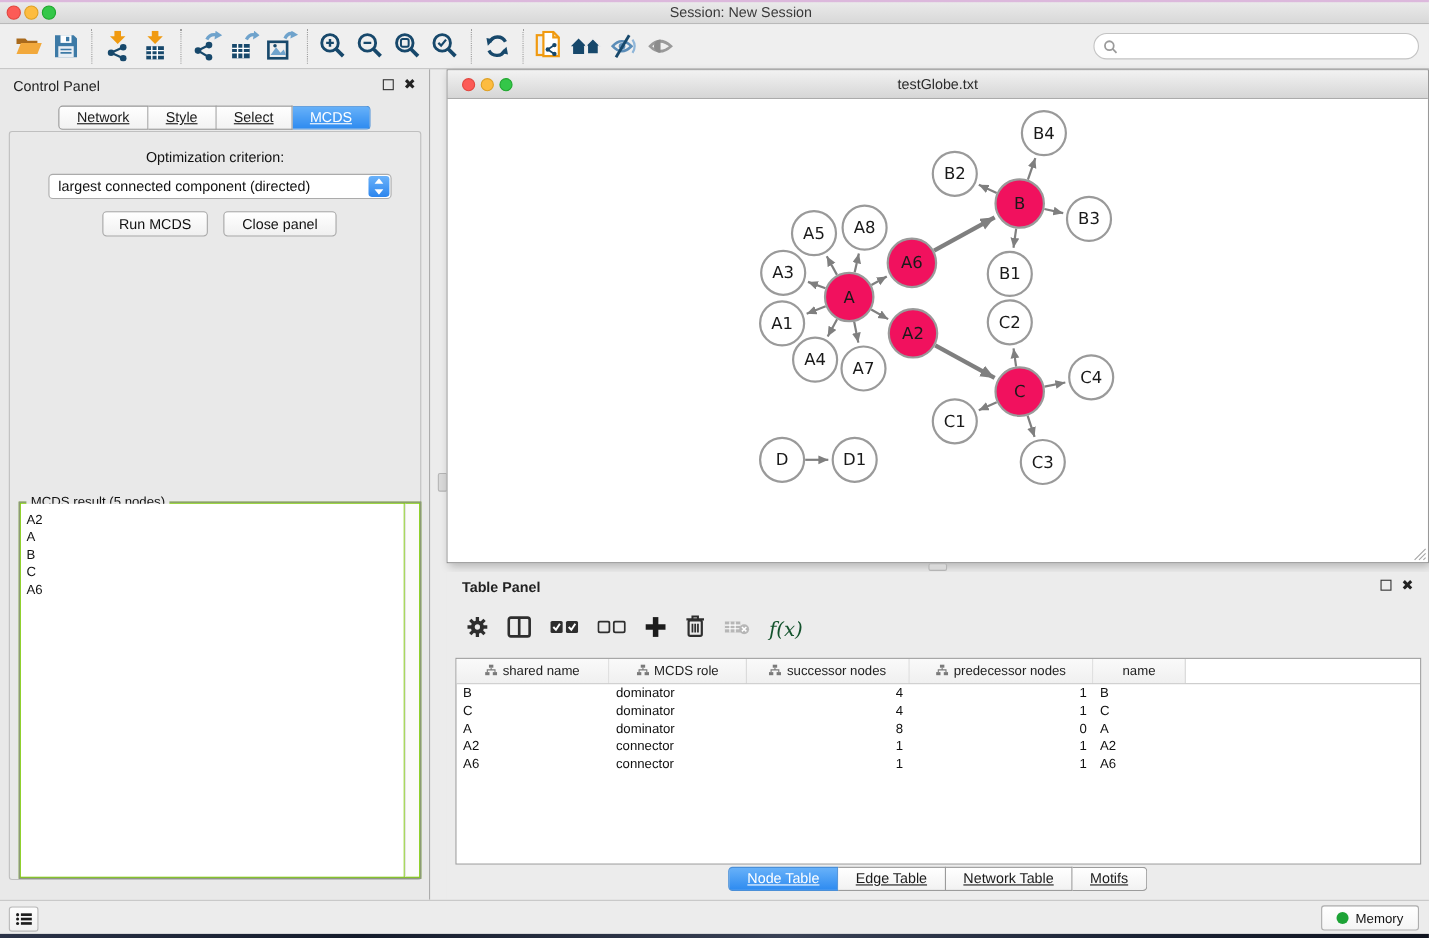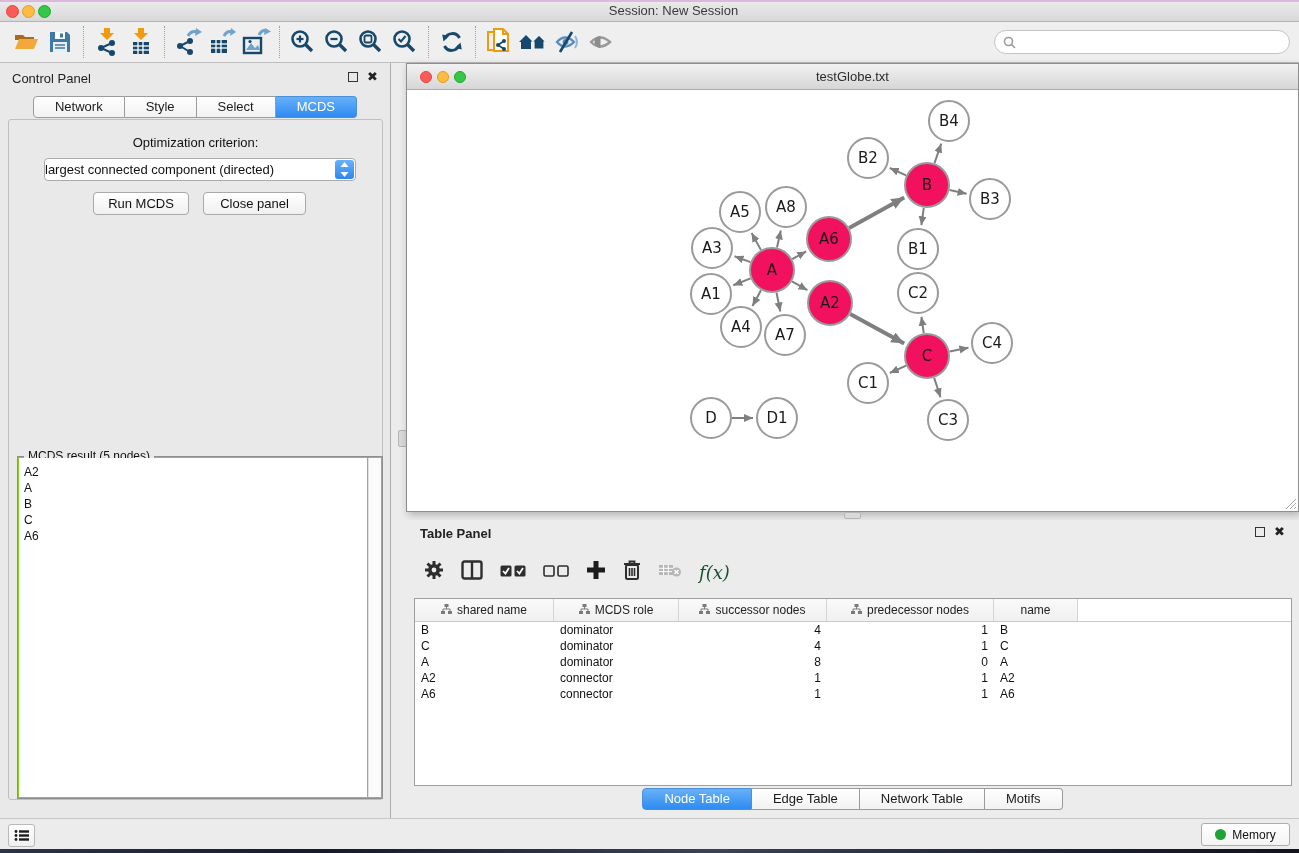--- a/index.html
+++ b/index.html
@@ -29,29 +29,29 @@
 
   
   .control-panel { left:0; top:63px; width:391px; height:755px; background:#E9E9E9; border-right:1px solid #ACACAC; }
   .panel-title { font-size:13px; color:#222; }
   .win-btns { position:absolute; display:flex; gap:9px; align-items:center; }
   .float-ico { width:10px; height:10px; border:1.5px solid #333; background:transparent; }
   .close-ico { font-size:13px; font-weight:bold; color:#222; line-height:10px; }
 
   .seg-tabs { display:flex; justify-content:center; }
   .seg-tab { font-size:13px; color:#1A1A1A; background:linear-gradient(#FFFFFF,#F2F2F2);
-    border:1px solid #9B9B9B; border-left:none; padding:2px 21px 3px; cursor:default; }
+    border:1px solid #9B9B9B; border-left:none; padding:2px 16px 3px; cursor:default;text-decoration:underline; }
   .seg-tab:first-child { border-left:1px solid #9B9B9B; border-radius:4px 0 0 4px; }
   .seg-tab:last-child { border-radius:0 4px 4px 0; }
   .seg-tab.active { background:linear-gradient(#67B1F9,#2E8BF0); color:#FFFFFF; border-color:#4A8FD8; }
 
   .cp-content { left:8px; top:119px; width:375px; height:681px; border:1px solid #BFBFBF; border-radius:3px; background:#E9E9E9; }
   .opt-label { width:100%; text-align:center; font-size:13px; color:#111; }
   .combo { left:35px; top:38px; width:312px; height:23px; background:#FFFFFF; border:1px solid #ABABAB;
-    border-radius:4px; display:flex; align-items:center; font-size:13px; color:#111; }
+    border-radius:4px; display:flex; align-items:center; font-size:13px; color:#111; padding-left:8px; }
   .combo-stepper { position:absolute; right:1px; top:1px; width:19px; height:19px; border-radius:3px;
     background:linear-gradient(#6AB2FA,#2D86EE); display:flex; flex-direction:column; align-items:center; justify-content:center; gap:1px; }
   .aqua-btn { position:absolute; height:23px; background:linear-gradient(#FFFFFF,#F0F0F0); border:1px solid #A9A9A9;
     border-radius:4px; font-size:13px; color:#111; text-align:center; display:flex; align-items:center; justify-content:center; }
 
   .result-box { left:8px; top:336px; width:366px; height:343px; border:1px solid #8F8F8F; background:#84cc16; }
   .result-legend { position:absolute; top:-8px; left:6px; background:#E9E9E9; padding:0 4px; font-size:12px; color:#111; }
   .result-list { position:absolute; left:1px; top:1px; right:15px; bottom:1px; background:#fff; padding:6px 0 0 5px; }
   .result-item { font-size:12px; line-height:16px; color:#111; }
   .result-scroll { position:absolute; top:1px; right:1px; bottom:1px; width:13px; background:#FBFBFB; border-left:1px solid #E2E2E2; }

